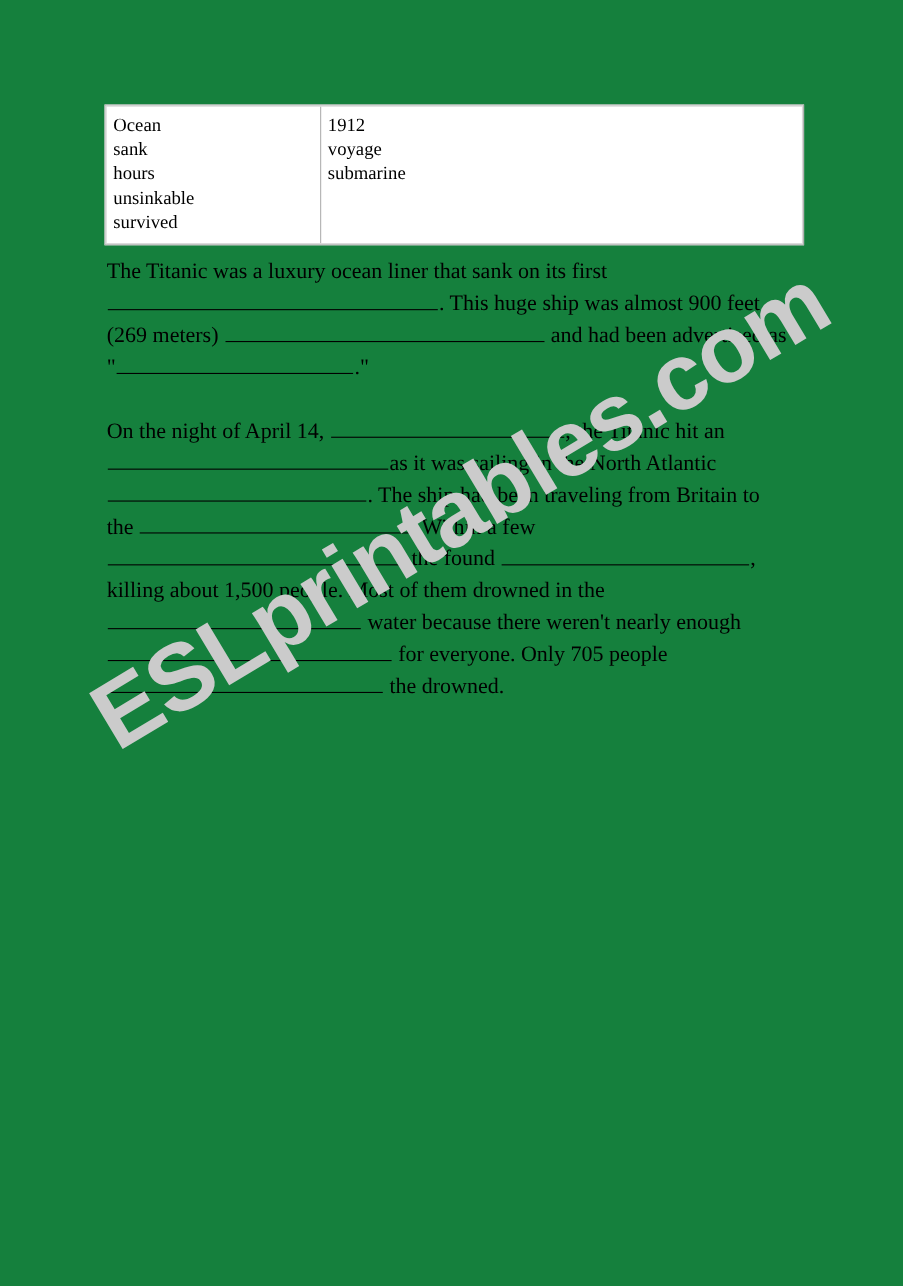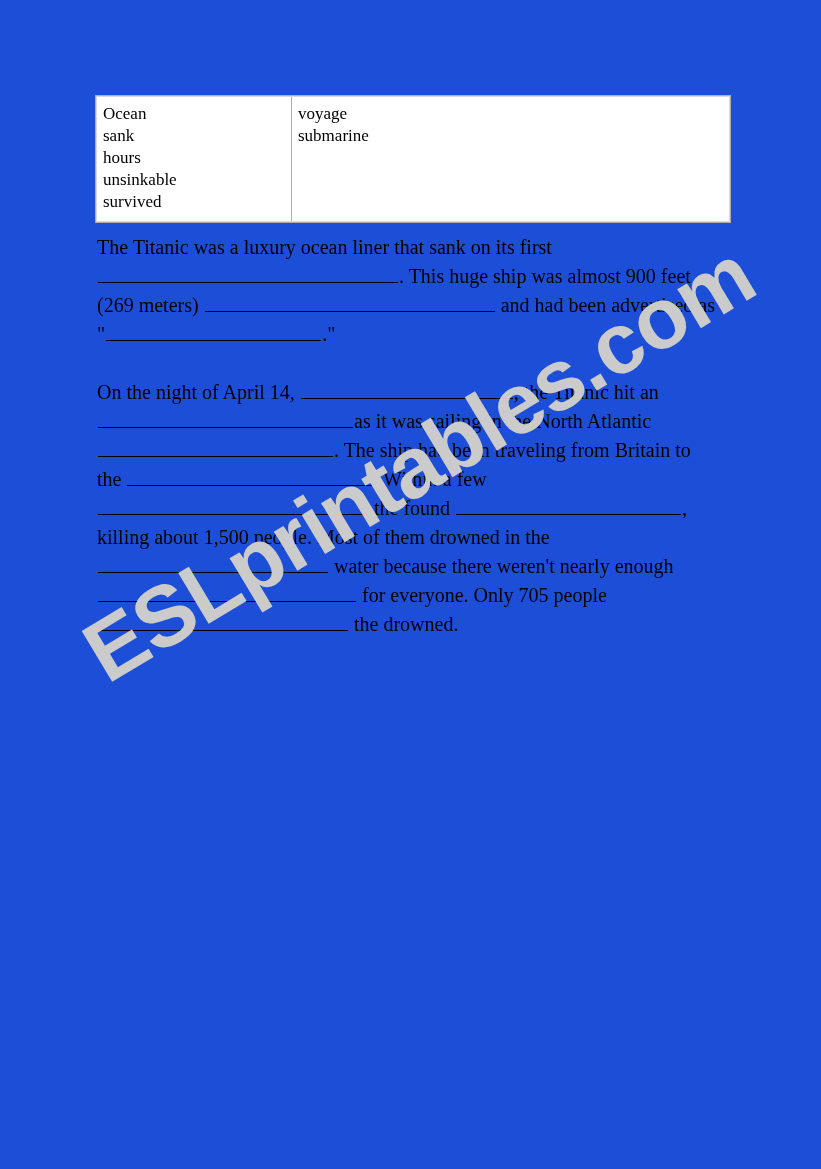--- a/index.html
+++ b/index.html
@@ -14,21 +14,21 @@
     position: relative;
     overflow: hidden;
     font-family: "Liberation Serif", "DejaVu Serif", serif;
     color: #000000;
   }
 
   
   .page {
     position: absolute;
     inset: 0;
-    background: #1d4ed8;
+    background: #15803d;
   }
 
   
   .watermark-layer {
     position: absolute;
     left: 0;
     top: 0;
     width: 821px;
     height: 1169px;
     pointer-events: none;
@@ -130,20 +130,21 @@
       <div class="wb-col wb-col-0">
         <span class="wb-word">Ocean</span>
         <span class="wb-word">sank</span>
         <span class="wb-word">hours</span>
         <span class="wb-word">unsinkable</span>
         <span class="wb-word">survived</span>
       </div>
 
 
       <div class="wb-col wb-col-2">
+        <span class="wb-word">1912</span>
         <span class="wb-word">voyage</span>
         <span class="wb-word">submarine</span>
       </div>
 
     </div>
   </div>
 
   <div class="body-text">
 
     <p class="para">

